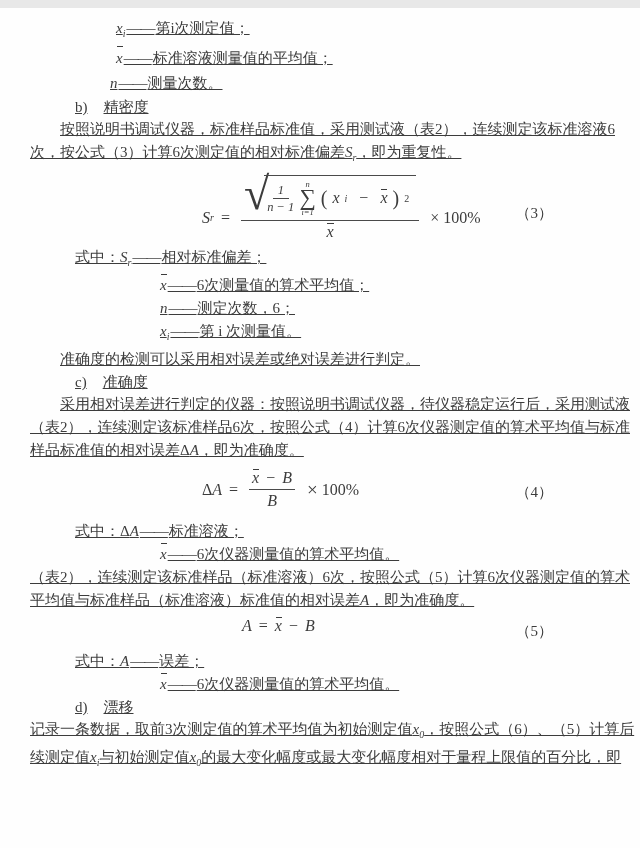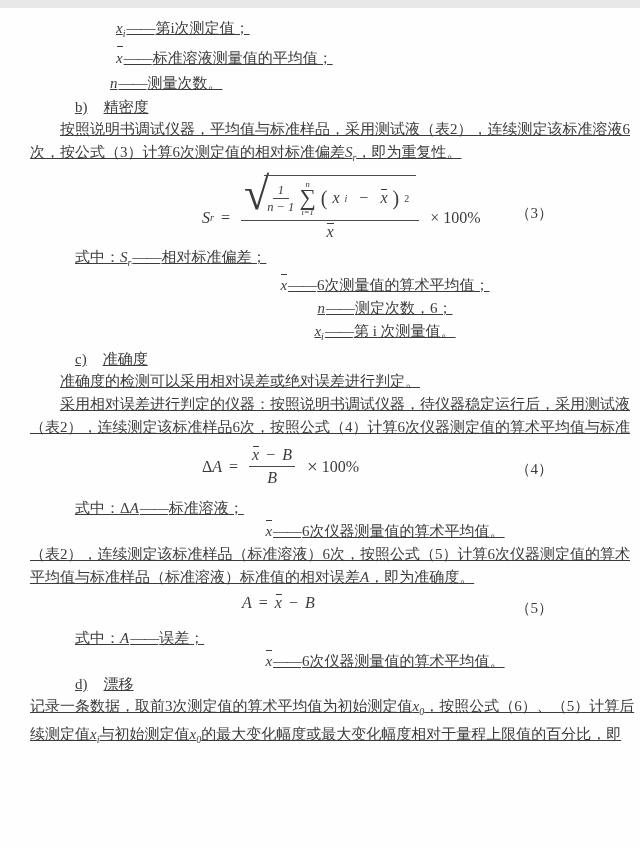--- a/index.html
+++ b/index.html
@@ -15,21 +15,21 @@
     padding: 8px 30px 0 30px;
     overflow: hidden;
     text-decoration: underline;
   }
   .line { line-height: 23px; white-space: nowrap; }
   .top-def { line-height: 25px; padding-left: 86px; }
   .heading { line-height: 22px; padding-left: 45px; }
   .heading .h-label { margin-right: 16px; }
   .p-first { padding-left: 30px; }
   .def-first { padding-left: 45px; }
-  .def-cont { padding-left: 130px; text-align: center; }
+  .def-cont { padding-left: 130px; }
   .mi { font-style: italic; font-family: "Liberation Serif", serif; }
   .msub { font-size: 10px; font-style: italic; }
   sup { font-size: 10px; }
   .bar { position: relative; display: inline-block; }
   .bar::after { content: ""; position: absolute; left: 1px; right: 0; top: 0px; border-top: 1.2px solid currentColor; }
   .dash { letter-spacing: -1px; margin: 0 1px; }
 
   
   .eq { position: relative; font-size: 16px; }
   .eq-row { display: inline-flex; align-items: center; }
@@ -76,21 +76,21 @@
     <span class="mi bar">x</span><span class="dash">——</span><span>标准溶液测量值的平均值；</span>
   </div>
   <div class="line top-def" style="padding-left:80px;">
     <span class="mi">n</span><span class="dash">——</span><span>测量次数。</span>
   </div>
 
   <div class="line heading">
     <span class="h-label">b)</span><span>精密度</span>
   </div>
   <div class="line p-first">
-    <span>按照说明书调试仪器，平均值与标准样品，采用测试液（表2），连续测定该标准溶液6</span>
+    <span>按照说明书调试仪器，标准样品标准值，采用测试液（表2），连续测定该标准溶液6</span>
   </div>
   <div class="line">
     <span>次，按公式（3）计算6次测定值的相对标准偏差</span><span class="mi">S</span><sub class="msub">r</sub><span>，即为重复性。</span>
   </div>
 
   <div class="eq eq3">
     <span class="eq-row">
       <span class="mi">S</span>
         <sub class="msub">r</sub>
       <span class="mo">=</span>
@@ -131,31 +131,34 @@
   <div class="line def-cont">
     <span class="mi bar">x</span><span class="dash">——</span><span>6次测量值的算术平均值；</span>
   </div>
   <div class="line def-cont">
     <span class="mi">n</span><span class="dash">——</span><span>测定次数，6；</span>
   </div>
   <div class="line def-cont">
     <span class="mi">x</span><sub class="msub">i</sub><span class="dash">——</span><span>第 i 次测量值。</span>
   </div>
 
+  <div class="line p-first">
+    <span>准确度的检测可以采用相对误差或绝对误差进行判定。</span>
+  </div>
   <div class="line heading">
     <span class="h-label">c)</span><span>准确度</span>
   </div>
   <div class="line p-first">
-    <span>准确度的检测可以采用相对误差或绝对误差进行判定。</span>
-  </div>
-  <div class="line p-first">
     <span>采用相对误差进行判定的仪器：按照说明书调试仪器，待仪器稳定运行后，采用测试液</span>
   </div>
   <div class="line">
     <span>（表2），连续测定该标准样品6次，按照公式（4）计算6次仪器测定值的算术平均值与标准</span>
+  </div>
+  <div class="line">
+    <span>样品标准值的相对误差</span><span>Δ</span><span class="mi">A</span><span>，即为准确度。</span>
   </div>
 
   <div class="eq eq4">
     <span class="eq-row">
       <span>Δ</span>
         <span class="mi">A</span>
       <span class="mo">=</span>
       <span class="frac">
         <span class="num">
           <span class="mi bar">x</span>

